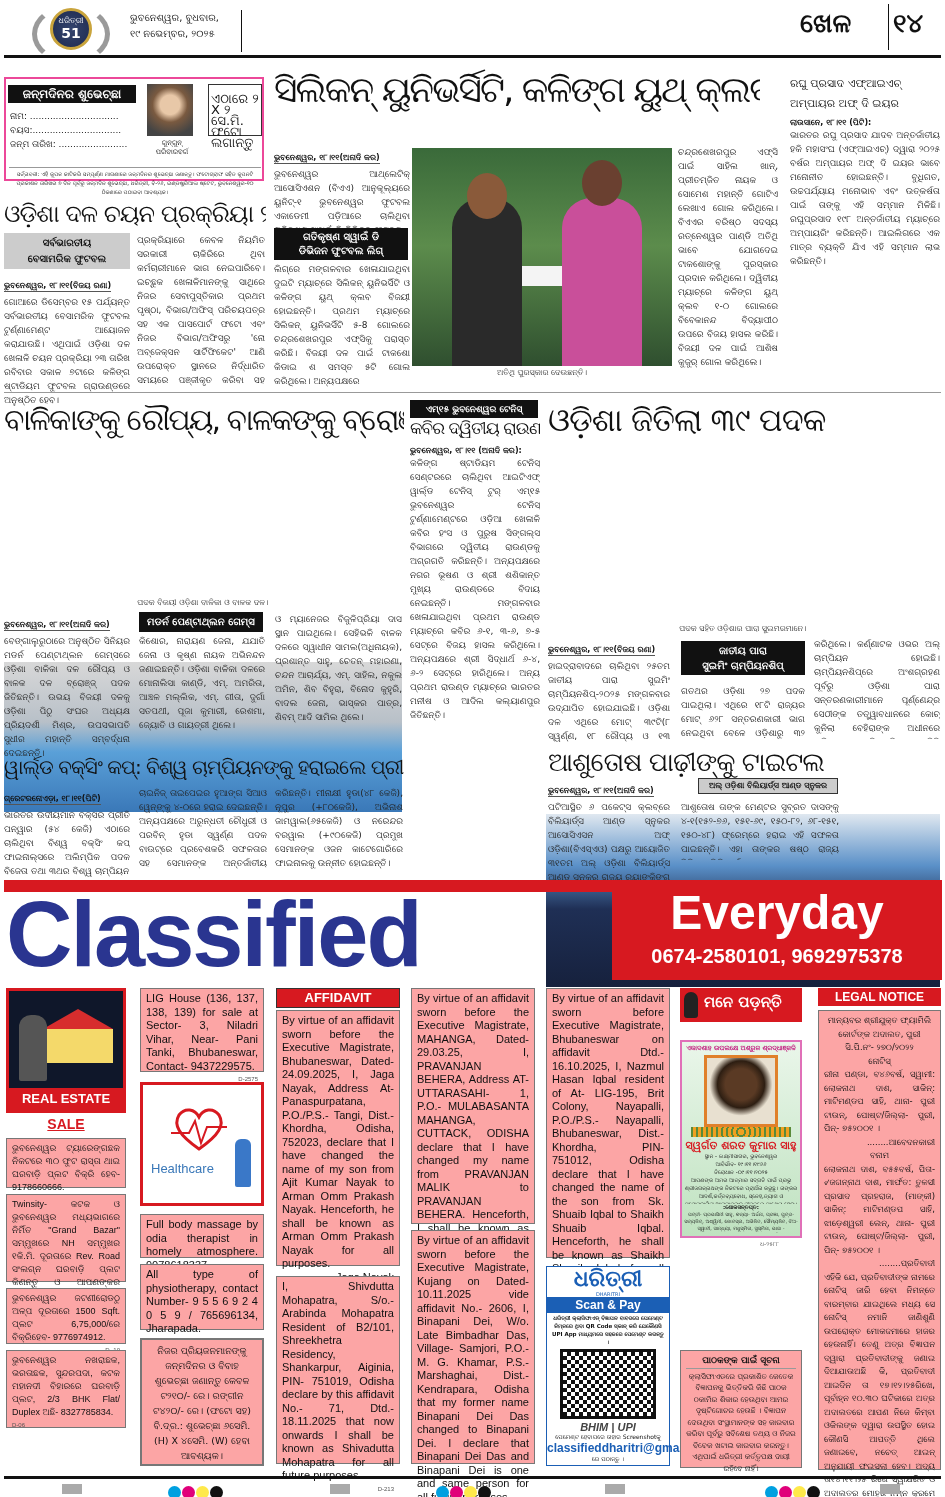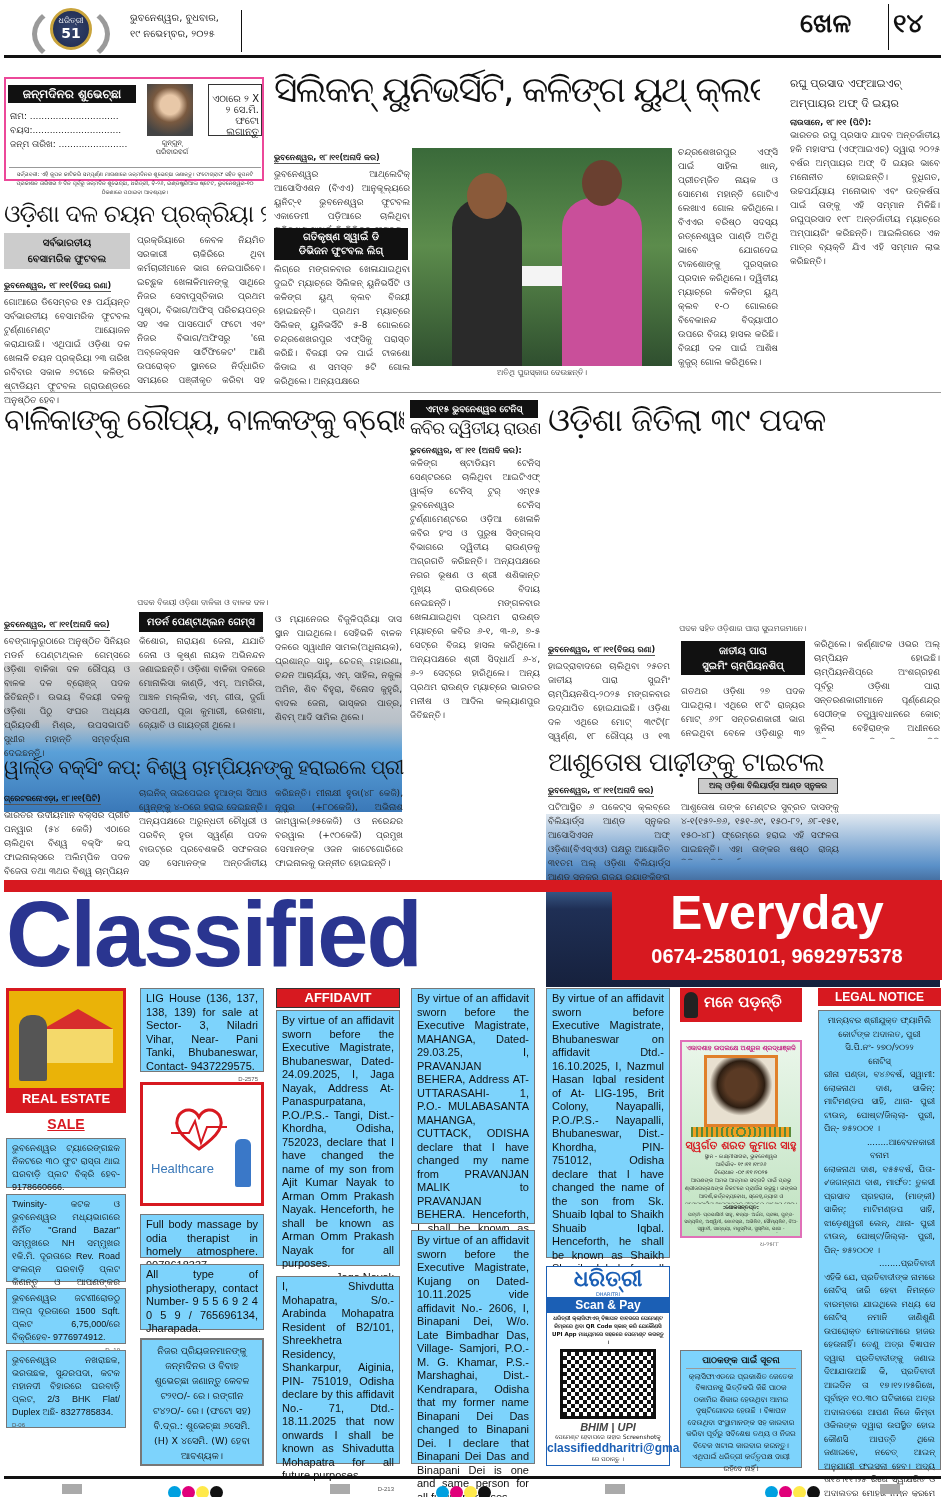--- a/index.html
+++ b/index.html
@@ -4,21 +4,21 @@
 <style>
 *{box-sizing:border-box;margin:0;padding:0}
 body{width:945px;height:1497px;background:#fff;font-family:"DejaVu Sans",sans-serif;color:#111;position:relative;overflow:hidden}
 .abs{position:absolute}
 .body-txt{font-size:9px;line-height:14px;text-align:justify;color:#222}
 .dateline{font-size:9px;font-weight:bold;border-bottom:1px solid #555;display:inline-block;margin-bottom:3px}
 .hl{font-family:"DejaVu Sans",sans-serif;font-weight:normal;color:#111;white-space:nowrap;overflow:hidden}
 .blackbox{background:#111;color:#fff;font-weight:bold;text-align:center;padding:2px 4px}
 .photo{background:linear-gradient(135deg,#5a6a7a,#8aa0b8 40%,#3d5a80 70%,#2a3a4a);position:relative;overflow:hidden}
 .caption{font-size:8px;text-align:center;color:#333}
-.cls-box{border:1.5px solid #777;padding:3px 5px;font-family:"Liberation Sans",sans-serif;font-size:11px;line-height:13.5px;text-align:justify;color:#111;background:#7dd3fc}
+.cls-box{border:1.5px solid #777;padding:3px 5px;font-family:"Liberation Sans",sans-serif;font-size:11px;line-height:13.5px;text-align:justify;color:#111;background:#fca5a5}
 .code{font-size:6px;color:#555;text-align:right}
 .redhead{background:#d71920;color:#fff;font-family:"Liberation Sans",sans-serif;font-weight:bold;text-align:center}
 .dot{display:inline-block;width:13px;height:13px;border-radius:50%;margin-right:1px}
 .rule{background:#111;height:3px}
 </style>
 </head>
 <body>
 
 <div class="abs" style="left:0;top:0;width:945px;height:60px;">
   <div class="abs" style="left:32px;top:4px;width:78px;height:60px;">
@@ -43,21 +43,21 @@
   <div class="abs" style="left:4px;top:30px;font-size:9px;line-height:14px;">
     <div>ନାମ: ...............................</div>
     <div>ବୟସ:...............................</div>
     <div>ଜନ୍ମ ତାରିଖ: ........................</div>
   </div>
   <div class="abs photo" style="left:141px;top:5px;width:46px;height:52px;background:radial-gradient(circle at 50% 40%,#e8c8a8 25%,#7a5a40 45%,#444 80%);"></div>
   <div class="abs" style="left:136px;top:60px;width:60px;text-align:center;font-size:7px;line-height:9px;">
     <div>ଗୁନ୍‌ଗୁନ୍</div>
     <div>ପରିବାରବର୍ଗ</div>
   </div>
-  <div class="abs" style="left:202px;top:5px;width:54px;height:52px;border:1.5px solid #333;font-size:10px;line-height:11px;text-align:right;padding:8px 2px;">ଏଠାରେ ୨ X ୨ ସେ.ମି. ଫଟୋ ଲଗାନ୍ତୁ</div>
+  <div class="abs" style="left:202px;top:5px;width:54px;height:52px;border:1.5px solid #333;font-size:13px;line-height:11px;text-align:left;padding:8px 2px;">ଏଠାରେ ୨ X ୨ ସେ.ମି. ଫଟୋ ଲଗାନ୍ତୁ</div>
   <div class="abs" style="left:3px;top:88px;width:252px;font-size:5.5px;line-height:9px;text-align:center;border-top:1px solid #999;padding-top:2px;">ସର୍ତ୍ତାବଳୀ: ଏହି କୁପନ କାଟିକରି ସମ୍ପୂର୍ଣ୍ଣ ମାଗଣାରେ ଜନ୍ମଦିନର ଶୁଭେଚ୍ଛା ଜଣାନ୍ତୁ। ଫଟୋଗ୍ରାଫ ସହିତ କୁପନଟି ପ୍ରକାଶନ ତାରିଖର ୭ ଦିନ ପୂର୍ବରୁ ଜନ୍ମଦିନ ଶୁଭେଚ୍ଛା, ଧରିତ୍ରୀ, ବି-୨୬, ଇଣ୍ଡଷ୍ଟ୍ରିଆଲ ଷ୍ଟେଟ, ଭୁବନେଶ୍ୱର-୧୦ ଠିକଣାରେ ପଠାଇବା ଆବଶ୍ୟକ।</div>
 </div>
 
 <div class="abs hl" style="left:4px;top:200px;width:262px;font-size:24px;letter-spacing:-1px;">ଓଡ଼ିଶା ଦଳ ଚୟନ ପ୍ରକ୍ରିୟା ୨୩ରେ</div>
 <div class="abs" style="left:4px;top:233px;width:126px;height:36px;background:#ccc;text-align:center;font-weight:bold;font-size:10px;line-height:16px;padding-top:2px;">
   <div>ସର୍ବଭାରତୀୟ</div>
   <div>ବେସାମରିକ ଫୁଟବଲ</div>
 </div>
 <div class="abs" style="left:4px;top:273px;width:126px;">
   <div class="dateline" style="font-size:8px;">ଭୁବନେଶ୍ୱର, ୧୮।୧୧(ବିଜୟ ରଣା)</div>
@@ -147,21 +147,21 @@
   <div class="abs" style="left:28px;top:10px;width:36px;height:42px;background:#a07050;border-radius:50%;"></div>
 </div>
 
 <div class="abs" style="left:4px;top:880px;width:620px;height:12px;background:#d71920;"></div>
 <div class="abs" style="left:6px;top:888px;font-family:'Liberation Sans',sans-serif;font-weight:bold;font-size:92px;line-height:92px;color:#2a3590;letter-spacing:-2px;">Classified</div>
 <div class="abs" style="left:612px;top:880px;width:330px;height:100px;background:#d71920;color:#fff;font-family:'Liberation Sans',sans-serif;font-weight:bold;">
   <div style="font-size:48px;text-align:center;line-height:58px;margin-top:4px;">Everyday</div>
   <div style="font-size:20px;text-align:center;line-height:28px;">0674-2580101, 9692975378</div>
 </div>
 
-<div class="abs" style="left:6px;top:988px;width:120px;height:125px;border:3px solid #d71920;background:#eab308;">
+<div class="abs" style="left:6px;top:988px;width:120px;height:125px;border:3px solid #d71920;background:#0f172a;">
   <div class="abs" style="left:34px;top:18px;width:70px;height:54px;">
     <div style="width:0;height:0;border-left:35px solid transparent;border-right:35px solid transparent;border-bottom:20px solid #d72d2d;"></div>
     <div style="width:70px;height:34px;background:#f4d96a;"></div>
   </div>
   <div class="abs" style="left:10px;top:24px;width:28px;height:66px;background:#555;border-radius:12px 12px 2px 2px;"></div>
   <div class="abs redhead" style="left:0;bottom:0;width:114px;font-size:13px;line-height:22px;">REAL ESTATE</div>
 </div>
 <div class="abs" style="left:6px;top:1116px;width:120px;text-align:center;color:#d71920;font-family:'Liberation Sans',sans-serif;font-weight:bold;font-size:14px;text-decoration:underline;">SALE</div>
 <div class="abs cls-box" style="left:6px;top:1138px;width:120px;height:50px;font-size:9px;line-height:13px;">
   <div>ଭୁବନେଶ୍ୱର ଟ୍ୟାରେଙ୍ଗଛକ ନିକଟରେ ୩୦ ଫୁଟ ରାସ୍ତା ଥାଇ ଘରବାଡ଼ି ପ୍ଲଟ ବିକ୍ରି ହେବ- 9178660666.</div>

